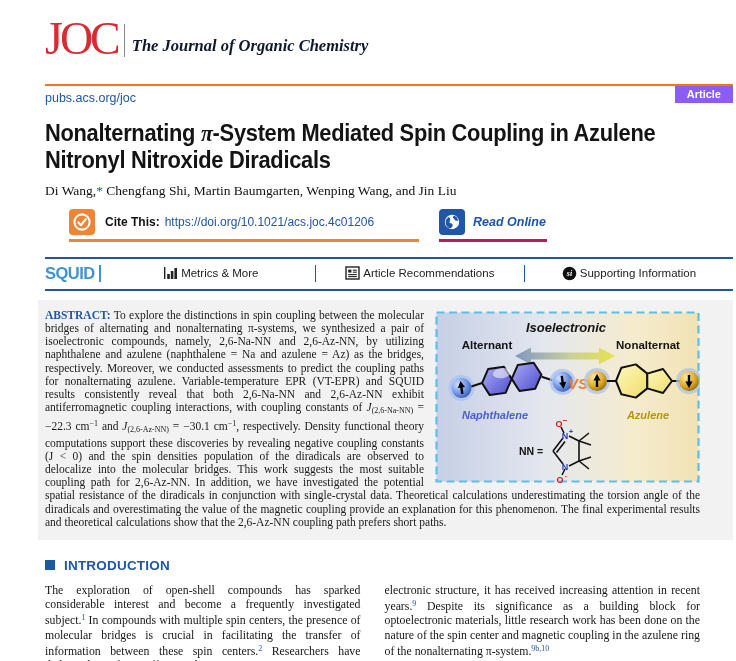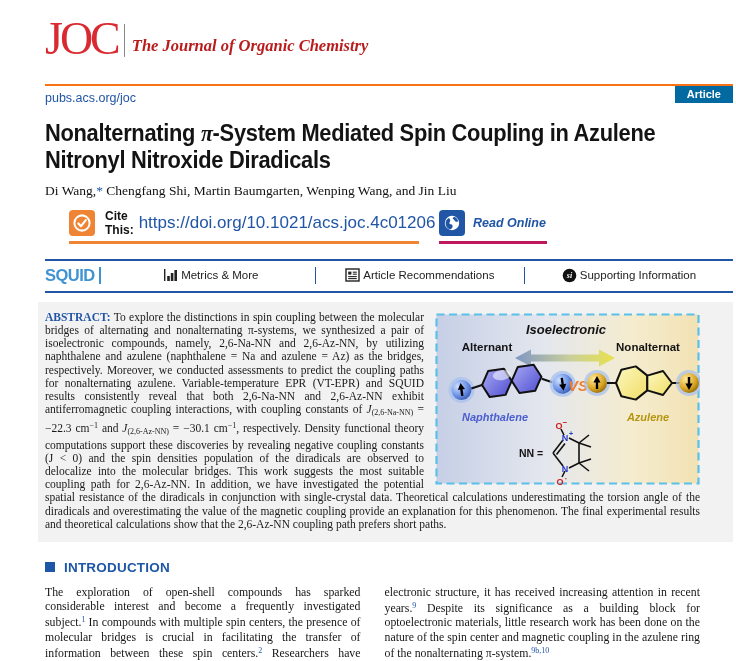--- a/index.html
+++ b/index.html
@@ -3,41 +3,41 @@
 <meta charset="utf-8">
 <style>
   * { margin:0; padding:0; box-sizing:border-box; }
   body { background:#fff; font-family:"Liberation Sans", sans-serif; }
   .page { position:relative; width:736px; height:661px; background:#fff; overflow:hidden; }
 
   
   .masthead { display:flex; align-items:flex-end; margin:20px 0 0 45px; }
   .logo-joc { font-family:"Liberation Serif", serif; font-size:46px; line-height:.82; color:#d92a31; letter-spacing:-3px; font-weight:400; }
   .logo-divider { width:1px; height:33px; background:#8a8a8a; margin:0 7px 1px 6px; }
-  .journal-name { font-family:"Liberation Serif", serif; font-style:italic; font-weight:bold; font-size:16.5px; color:#b91c1c; margin-bottom:2px; }
+  .journal-name { font-family:"Liberation Serif", serif; font-style:italic; font-weight:bold; font-size:16.5px; color:#0f172a; margin-bottom:2px; }
 
   .toprule { margin:26px 0 0 45px; width:688px; border-top:2px solid #f97316; display:flex; justify-content:space-between; align-items:flex-start; }
   .pubs-link { color:#2155a6; font-size:12.5px; padding-top:5px; text-decoration:none; }
-  .article-badge { background:#0369a1; color:#fff; font-size:11px; font-weight:bold; padding:2px 12px 3px; }
+  .article-badge { background:#8b5cf6; color:#fff; font-size:11px; font-weight:bold; padding:2px 12px 3px; }
 
   
   .title { margin:15px 0 0 45px; font-weight:bold; color:#131313; font-size:23px; letter-spacing:-.3px; }
   .title .tline { white-space:nowrap; transform:scaleX(.95); transform-origin:left; line-height:27px; }
   .pi { font-style:italic; font-family:"Liberation Serif", serif; }
   .authors { margin:9px 0 0 45px; font-family:"Liberation Serif", serif; font-size:13.5px; color:#111; }
   .authors .star { color:#2155a6; }
 
   
   .cite-row { margin:10px 0 0 45px; display:flex; align-items:stretch;padding-left:24px; }
   .cite-block { display:flex; align-items:center; width:350px; border-bottom:3px solid #ee8434; padding-bottom:4px; }
   .sq-icon { width:26px; height:26px; border-radius:4px; display:flex; align-items:center; justify-content:center; flex:0 0 auto; }
   .sq-orange { background:#ee8434; }
   .sq-blue { background:#2156a6; }
   .cite-label { font-weight:bold; font-size:12px; color:#111; margin-left:10px; }
-  .doi-link { font-size:17px; color:#2155a6; margin-left:5px; text-decoration:none; }
+  .doi-link { font-size:12px; color:#2155a6; margin-left:5px; text-decoration:none; }
   .read-block { display:flex; align-items:center; width:108px; border-bottom:3px solid #be185d; padding-bottom:4px; margin-left:20px;font-style:italic; }
   .read-label { font-weight:bold; font-size:12.5px; color:#2155a6; margin-left:8px; }
 
   
   .access-bar { margin:15px 0 0 45px; width:688px; border-top:2px solid #2155a6; border-bottom:2px solid #2155a6; display:flex; align-items:center; padding:5px 0 6px; }
   .access-label { color:#3f93d2; font-weight:bold; font-size:16.5px; letter-spacing:-.5px; margin-right:4px; }
   .access-pipe { width:2px; height:17px; background:#3f93d2; margin-right:6px; }
   .access-items { flex:1; display:flex; }
   .access-item { flex:1; display:flex; align-items:center; justify-content:center; gap:3px; font-size:11.5px; color:#222; }
   .access-div { width:1px; height:17px; background:#2155a6; align-self:center; }

